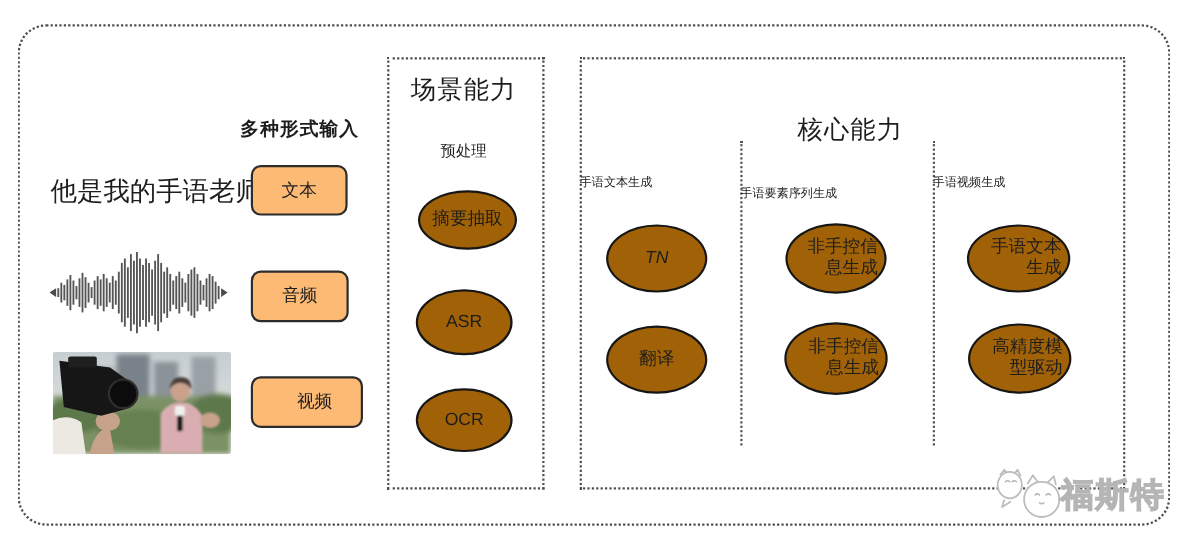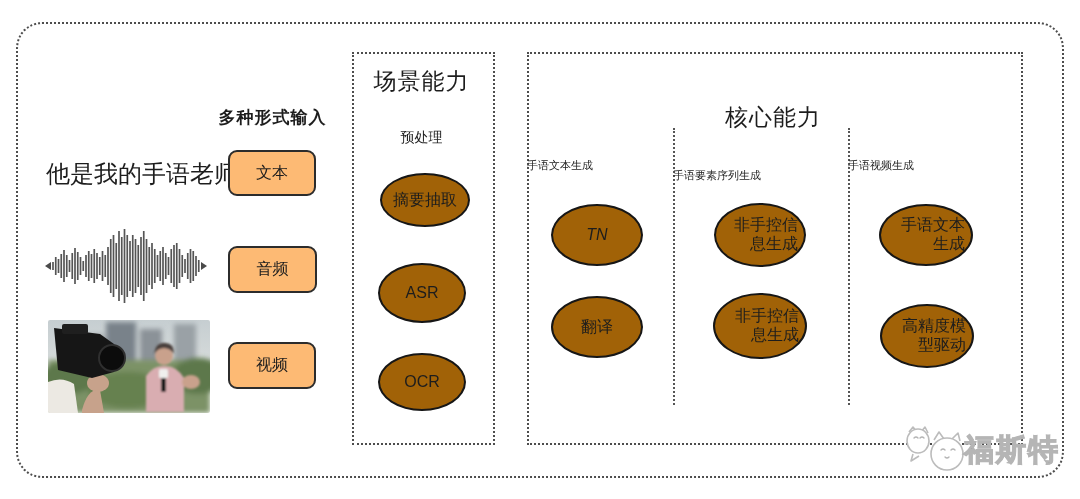--- a/index.html
+++ b/index.html
@@ -158,21 +158,21 @@
     </g>
     <path d="M0 62 Q14 56 26 64 L30 93 L0 93 Z" fill="#ece9e3"></path>
     <ellipse cx="50" cy="63" rx="11" ry="9" fill="#c7a28b"></ellipse>
     <path d="M34 90 Q40 68 52 70 L56 93 L34 93 Z" fill="#c7a28b"></path>
     <path d="M6 8 L52 14 L66 24 L72 38 L66 52 L44 58 L10 50 Z" fill="#161616"></path>
     <circle cx="64" cy="38" r="13" fill="#0c0c0c" stroke="#2f2f2f" stroke-width="2"></circle>
     <rect x="14" y="4" width="26" height="10" rx="2" fill="#1f1f1f"></rect>
   </svg>
 </div>
 
-<div class="abs mode-box" style="left:228px;top:342px;width:84px;height:43px;">
+<div class="abs mode-box" style="left:228px;top:342px;width:84px;height:43px;padding-left:14px;">
   <span>视频</span>
 </div>
 
 <div class="abs dotted-box scene-box"></div>
 <div class="abs section-title" style="left:352px;top:66px;width:139px;">场景能力</div>
 <div class="abs sub-label" style="left:352px;top:129px;width:139px;">预处理</div>
 
 <div class="abs ellipse" style="left:380px;top:173px;width:90px;height:54px;">摘要抽取</div>
 <div class="abs ellipse" style="left:378px;top:263px;width:88px;height:60px;">ASR</div>
 <div class="abs ellipse" style="left:378px;top:353px;width:88px;height:58px;">OCR</div>
@@ -187,21 +187,21 @@
 <div class="abs col-header" style="left:673px;top:168px;width:175px;">手语要素序列生成</div>
 <div class="abs col-header" style="left:848px;top:158px;width:171px;font-family:Liberation Serif, serif;">手语视频生成</div>
 
 <div class="abs ellipse" style="left:551px;top:204px;width:92px;height:62px;font-style:italic;">TN</div>
 <div class="abs ellipse" style="left:551px;top:296px;width:92px;height:62px;">翻译</div>
 
 <div class="abs ellipse" style="left:714px;top:203px;width:92px;height:64px;">非手控信息生成</div>
 <div class="abs ellipse" style="left:713px;top:293px;width:94px;height:66px;">非手控信息生成</div>
 
 <div class="abs ellipse" style="left:879px;top:204px;width:94px;height:62px;">手语文本生成</div>
-<div class="abs ellipse" style="left:880px;top:304px;width:94px;height:64px;">高精度模型驱动</div>
+<div class="abs ellipse" style="left:880px;top:294px;width:94px;height:64px;">高精度模型驱动</div>
 
 <svg class="abs" style="left:903px;top:424px;" width="62" height="52" viewBox="0 0 62 52">
   <g fill="#ffffff" stroke="#bcbcbc" stroke-width="1.6" stroke-linejoin="round">
     <path d="M6 8 L10 3 L14 8 M18 8 L22 3 L25 9" fill="none"></path>
     <ellipse cx="15" cy="17" rx="11" ry="12"></ellipse>
     <path d="M10 30 L8 37 L16 32"></path>
     <path d="M31 16 L36 8 L41 15 M49 15 L55 9 L57 17" fill="none"></path>
     <circle cx="44" cy="30" r="16"></circle>
   </g>
   <g stroke="#b5b5b5" stroke-width="1.4" fill="none" stroke-linecap="round">

